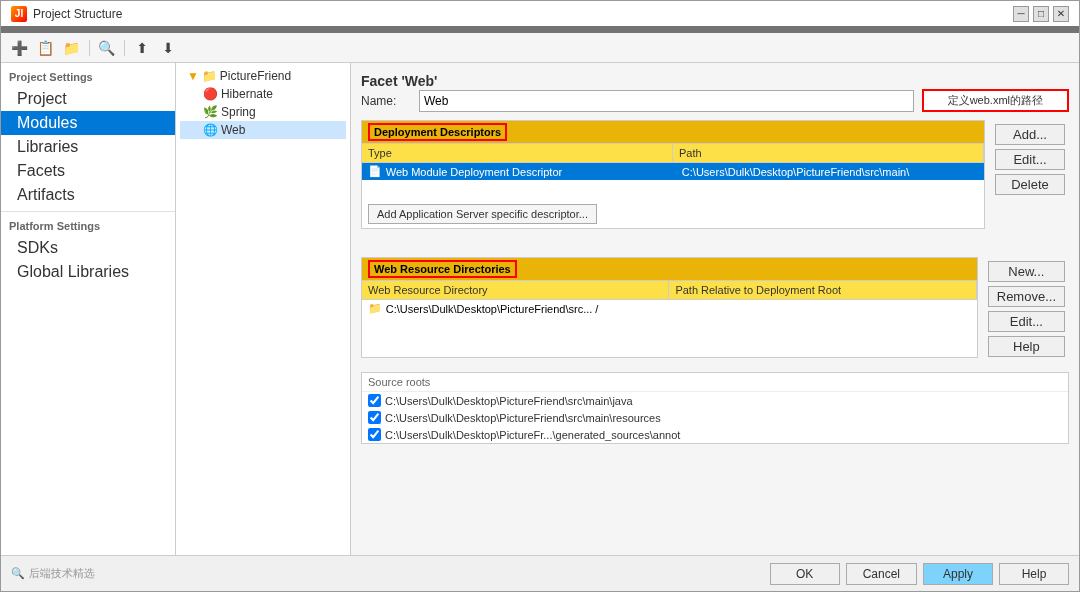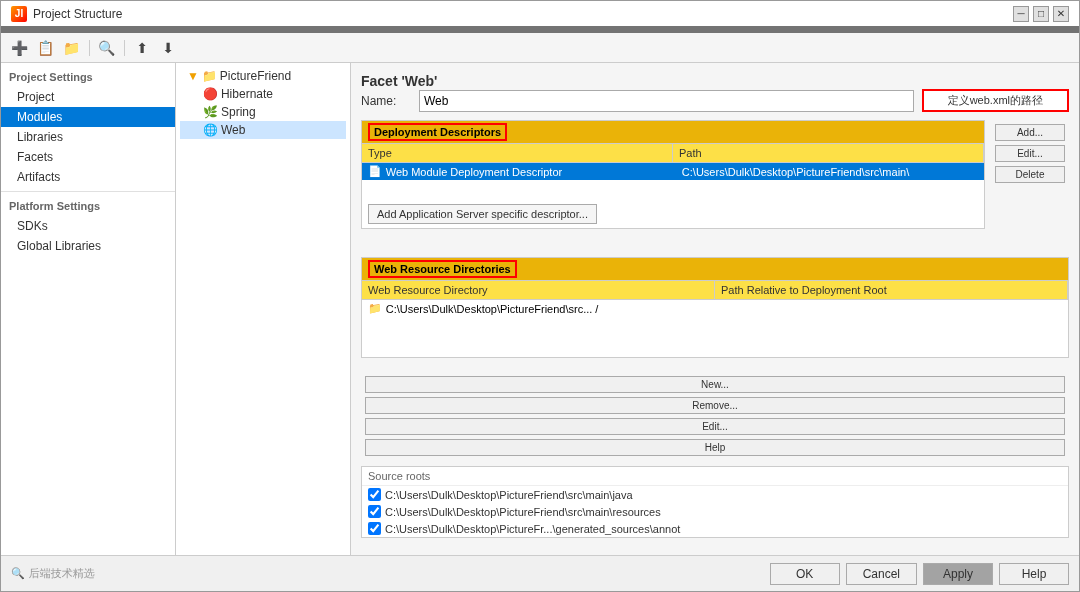--- a/index.html
+++ b/index.html
@@ -15,21 +15,21 @@
     .title-btn { width: 16px; height: 16px; border: 1px solid #999; background: #e0e0e0; cursor: pointer; display: flex; align-items: center; justify-content: center; font-size: 10px; color: #333; }
 
     .toolbar { background: #f5f5f5; border-bottom: 1px solid #ccc; padding: 4px 8px; display: flex; gap: 4px; height: 30px; align-items: center; }
     .toolbar-btn { width: 22px; height: 22px; border: 1px solid transparent; background: transparent; cursor: pointer; display: flex; align-items: center; justify-content: center; font-size: 14px; color: #444; border-radius: 2px; }
     .toolbar-sep { width: 1px; height: 16px; background: #ccc; margin: 0 2px; }
 
     .main-content { display: flex; flex: 1; overflow: hidden; }
     
     .sidebar { width: 175px; background: #fff; border-right: 1px solid #ccc; padding: 4px 0; overflow-y: auto; flex-shrink: 0; }
     .sidebar-section-header { padding: 4px 8px; font-size: 11px; color: #666; font-weight: bold; }
-    .sidebar-item { padding: 3px 16px; cursor: pointer; color: #333; font-size: 12px; }
+    .sidebar-item { padding: 3px 16px; cursor: pointer; color: #333; font-size: 16px; }
     .sidebar-item.active { background: #0078d7; color: white; }
     .sidebar-divider { height: 1px; background: #e0e0e0; margin: 4px 0; }
 
     .tree-panel { width: 175px; background: #fff; border-right: 1px solid #ccc; padding: 4px; overflow-y: auto; flex-shrink: 0; }
     .tree-node { display: flex; align-items: center; gap: 3px; padding: 2px 4px; cursor: pointer; font-size: 12px; color: #333; }
     .tree-node.selected { background: #cce5ff; }
     .tree-node .indent { display: inline-block; }
     .tree-icon { font-size: 12px; }
     .folder-icon { color: #f0a000; }
     .hibernate-icon { color: #c94040; }
@@ -50,21 +50,21 @@
     .table-col { padding: 3px 6px; font-size: 11px; color: #333; border-right: 1px solid #ccc; }
     .table-row-item { display: flex; align-items: center; padding: 2px 6px; font-size: 11px; cursor: pointer; }
     .table-row-item.selected { background: #0078d7; color: white; }
     .row-icon { margin-right: 4px; font-size: 11px; }
 
     .section-buttons { display: flex; flex-direction: column; gap: 4px; padding: 4px; }
 
     .add-btn-row { padding: 4px 6px; }
     .add-server-btn { border: 1px solid #aaa; background: #f5f5f5; padding: 3px 8px; font-size: 11px; cursor: pointer; color: #333; }
 
-    .side-btn { border: 1px solid #aaa; background: #f0f0f0; padding: 2px 8px; font-size: 10px; cursor: pointer; color: #333; min-width: 70px; text-align: center; }
+    .side-btn { border: 1px solid #aaa; background: #f0f0f0; padding: 2px 8px; font-size: 13px; cursor: pointer; color: #333; min-width: 70px; text-align: center; }
 
     .source-roots-section { border: 1px solid #ccc; background: white; margin-bottom: 8px; }
     .source-roots-title { font-size: 11px; color: #666; padding: 3px 6px; border-bottom: 1px solid #eee; }
     .source-root-item { display: flex; align-items: center; gap: 4px; padding: 2px 6px; font-size: 11px; color: #333; }
     .source-root-item input[type="checkbox"] { margin: 0; }
 
     .bottom-bar { background: #f0f0f0; border-top: 1px solid #ccc; padding: 6px 10px; display: flex; justify-content: flex-end; gap: 6px; height: 36px; align-items: center; }
     .bottom-btn { border: 1px solid #aaa; background: #f0f0f0; padding: 3px 16px; font-size: 12px; cursor: pointer; color: #333; min-width: 70px; }
   </style>
 </head>
@@ -164,21 +164,21 @@
             <button class="add-server-btn">Add Application Server specific descriptor...</button>
           </div>
         </div>
         <div class="section-buttons">
           <button class="side-btn">Add...</button>
           <button class="side-btn">Edit...</button>
           <button class="side-btn">Delete</button>
         </div>
       </div>
 
-      <div style="display: flex; gap: 6px; margin-bottom: 6px; position: relative; margin-top: 20px; flex-direction: column;">
+      <div style="display: flex; gap: 6px; margin-bottom: 6px; position: relative; margin-top: 20px;">
 
         <div class="section-box" style="flex:1; margin-top:0;">
           <div class="section-header-bar">
             <span style="border:2px solid red; padding:1px 4px; font-size:11px; font-weight:bold;">Web Resource Directories</span>
           </div>
           <div class="table-header">
             <div class="table-col" style="flex:1;">Web Resource Directory</div>
             <div class="table-col" style="flex:1;">Path Relative to Deployment Root</div>
           </div>
           <div class="table-row-item">
@@ -214,16 +214,16 @@
     </div>
   </div>
 
   <div class="bottom-bar">
     <div style="flex:1; font-size:11px; color:#999; display:flex; align-items:center;">
       <span style="margin-right:4px;">🔍</span>
       <span>后端技术精选</span>
     </div>
     <button class="bottom-btn">OK</button>
     <button class="bottom-btn">Cancel</button>
-    <button class="bottom-btn" style="background:#a3a3a3;">Apply</button>
+    <button class="bottom-btn" style="background:#7dd3fc;">Apply</button>
     <button class="bottom-btn">Help</button>
   </div>
 </div>
 
 </body></html>

